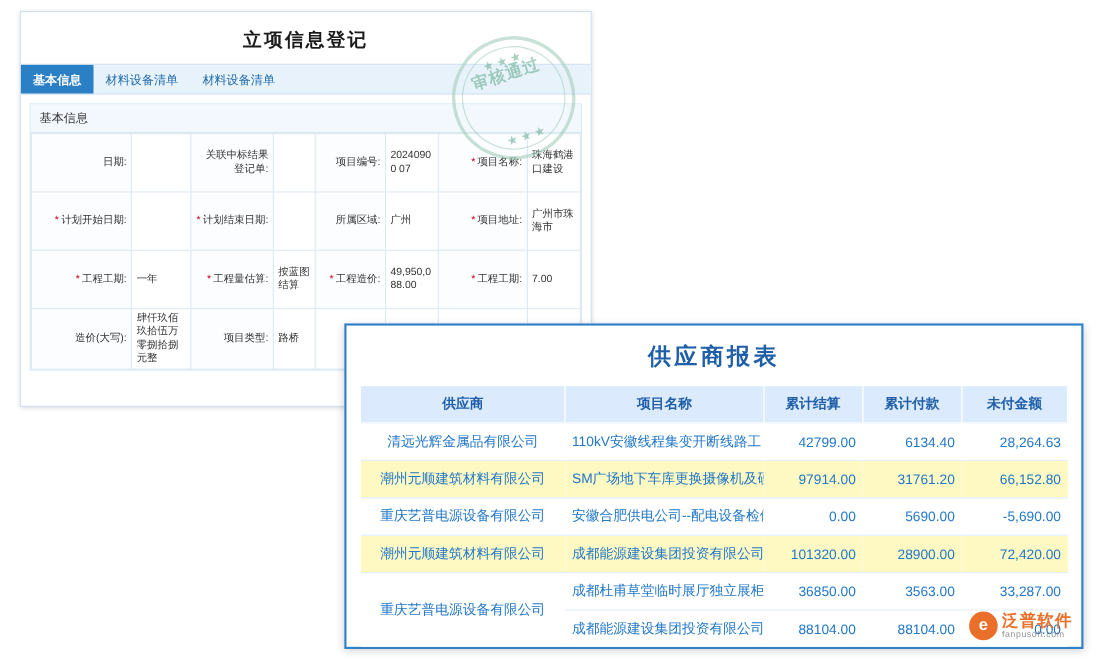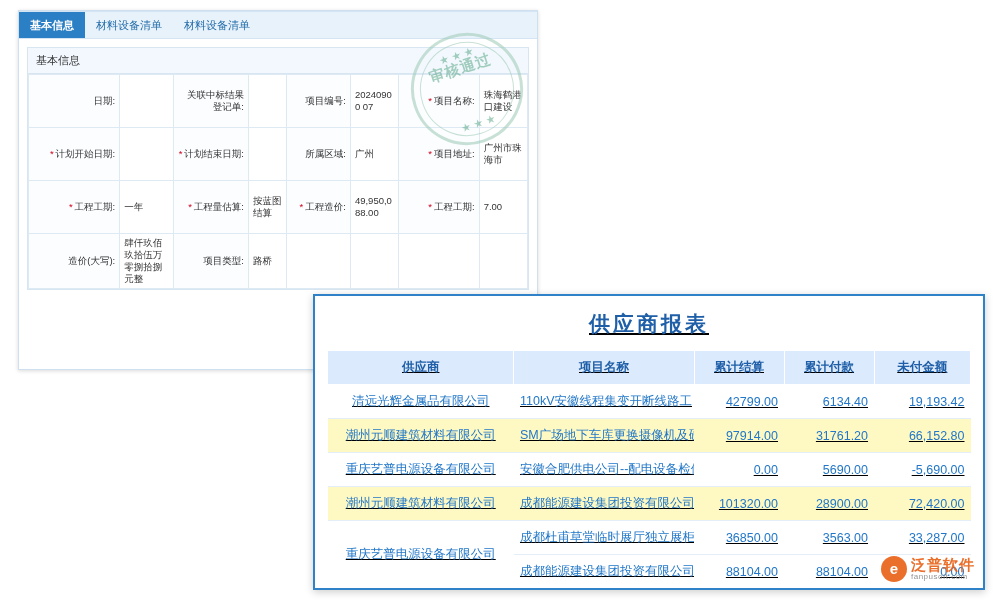--- a/index.html
+++ b/index.html
@@ -149,21 +149,20 @@
     position: absolute;
     left: 313px;
     top: 294px;
     width: 672px;
     height: 296px;
     background: #ffffff;
     border: 2px solid #2f82c8;
     box-shadow: 0 2px 8px rgba(0,0,0,.2);
     box-sizing: border-box;
     overflow: hidden;
-    text-decoration: underline;
   }
   #rep-title {
     text-align: center;
     font-size: 21px;
     font-weight: bold;
     color: #1f5fa8;
     padding: 14px 0 12px 0;
     letter-spacing: 3px;
   }
   table.rep {
@@ -235,20 +234,21 @@
     font-size: 8px;
     color: #8a8a8a;
     letter-spacing: .5px;
   }
 </style>
 </head>
 <body>
 
 <div id="reg-window">
 
+  <div id="reg-title">立项信息登记</div>
 
   <div id="reg-tabs">
     <div class="reg-tab active">基本信息</div>
     <div class="reg-tab">材料设备清单</div>
     <div class="reg-tab">材料设备清单</div>
   </div>
 
   <div id="reg-section">
     <div id="reg-section-head">基本信息</div>
 
@@ -335,21 +335,21 @@
         <th>累计付款</th>
         <th>未付金额</th>
       </tr>
     </thead>
     <tbody>
       <tr class="plain">
         <td class="c-supplier">清远光辉金属品有限公司</td>
         <td class="c-project">110kV安徽线程集变开断线路工</td>
         <td class="c-num">42799.00</td>
         <td class="c-num">6134.40</td>
-        <td class="c-num">19,193.42</td>
+        <td class="c-num">28,264.63</td>
       </tr>
       <tr class="alt">
         <td class="c-supplier">潮州元顺建筑材料有限公司</td>
         <td class="c-project">SM广场地下车库更换摄像机及硬</td>
         <td class="c-num">97914.00</td>
         <td class="c-num">31761.20</td>
         <td class="c-num">66,152.80</td>
       </tr>
       <tr class="plain">
         <td class="c-supplier">重庆艺普电源设备有限公司</td>

